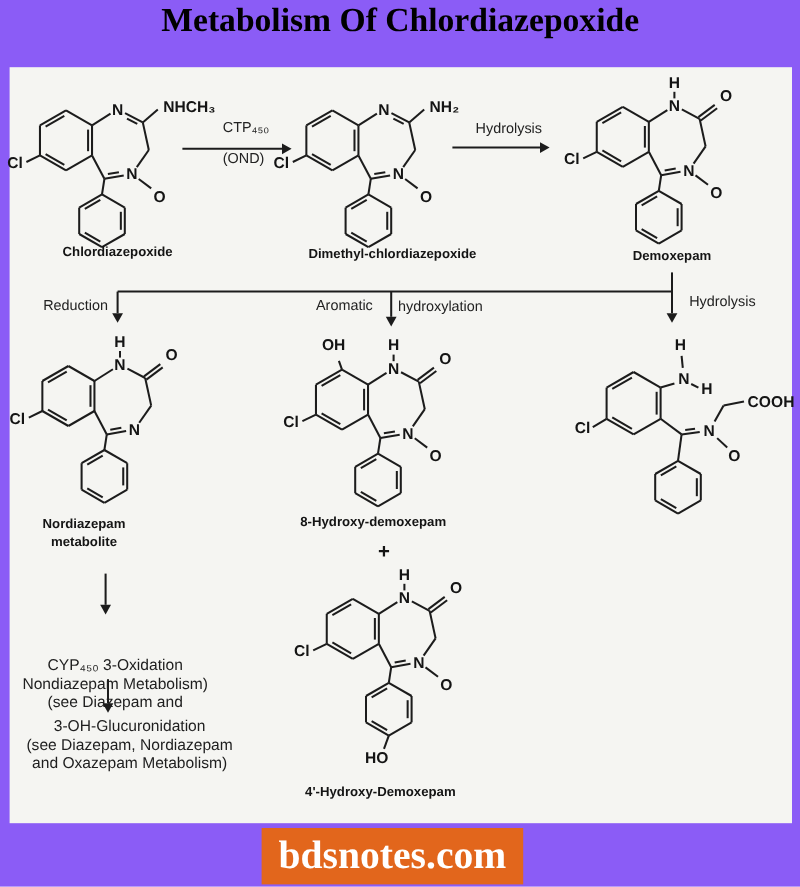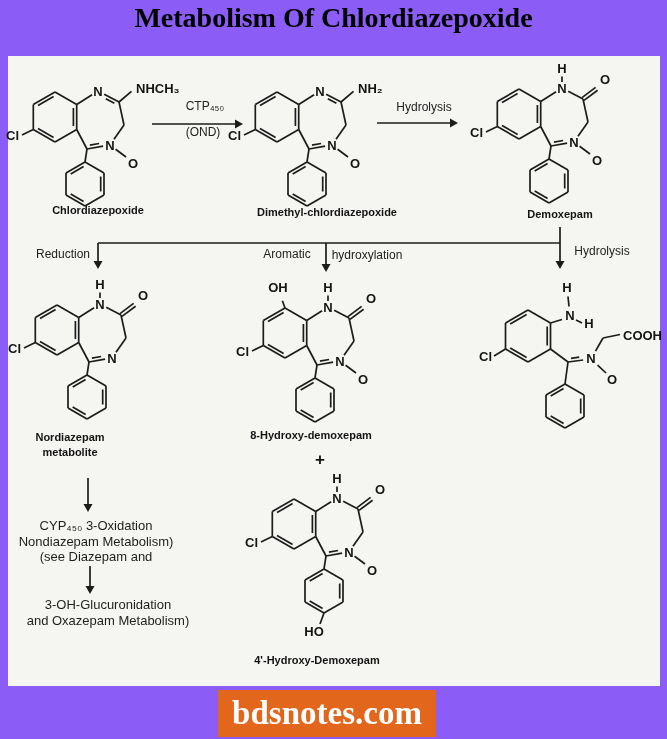--- a/index.html
+++ b/index.html
@@ -367,27 +367,28 @@
   <div class="plus" style="left:320px;top:450px">+</div>
 
   <div class="lbl" style="left:98px;top:204px">Chlordiazepoxide</div>
   <div class="lbl" style="left:327px;top:206px">Dimethyl-chlordiazepoxide</div>
   <div class="lbl" style="left:560px;top:208px">Demoxepam</div>
   <div class="lbl" style="left:70px;top:431px">Nordiazepam</div>
   <div class="lbl" style="left:70px;top:446px">metabolite</div>
   <div class="lbl" style="left:311px;top:429px">8-Hydroxy-demoxepam</div>
   <div class="lbl" style="left:317px;top:654px">4'-Hydroxy-Demoxepam</div>
 
-  <div class="note" style="left:96px;top:518px">
+  <div class="note" style="left:96px;top:546px">
     <div>CYP₄₅₀ 3-Oxidation</div>
     <div>Nondiazepam Metabolism)</div>
     <div>(see Diazepam and</div>
   </div>
   <div class="note" style="left:108px;top:597px">
     <div>3-OH-Glucuronidation</div>
+    <div>(see Diazepam, Nordiazepam</div>
     <div>and Oxazepam Metabolism)</div>
   </div>
 
   <div class="banner" style="background: rgb(226, 102, 28); color: rgb(255, 255, 255);">
     <span>bdsnotes.com</span>
   </div>
 
 </div>
 
 </body></html>

